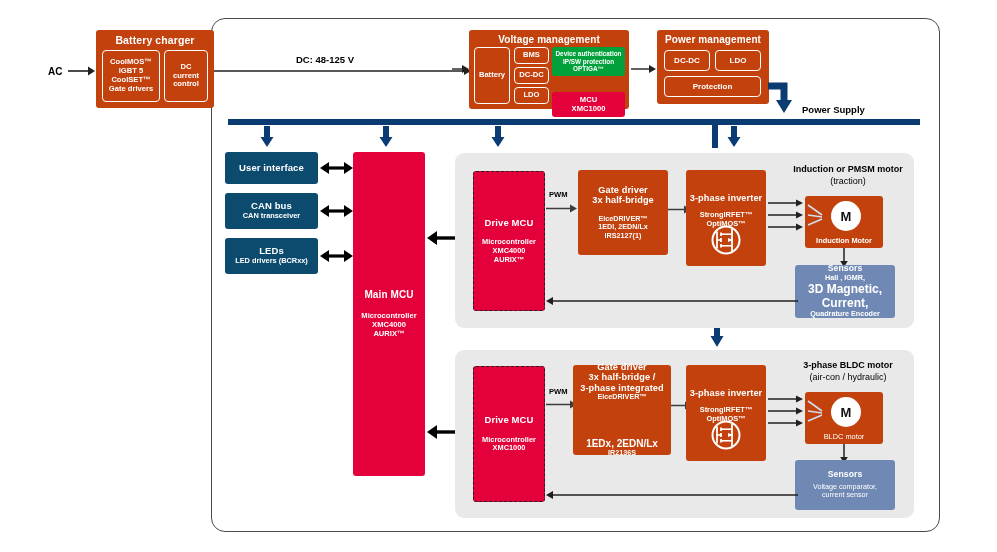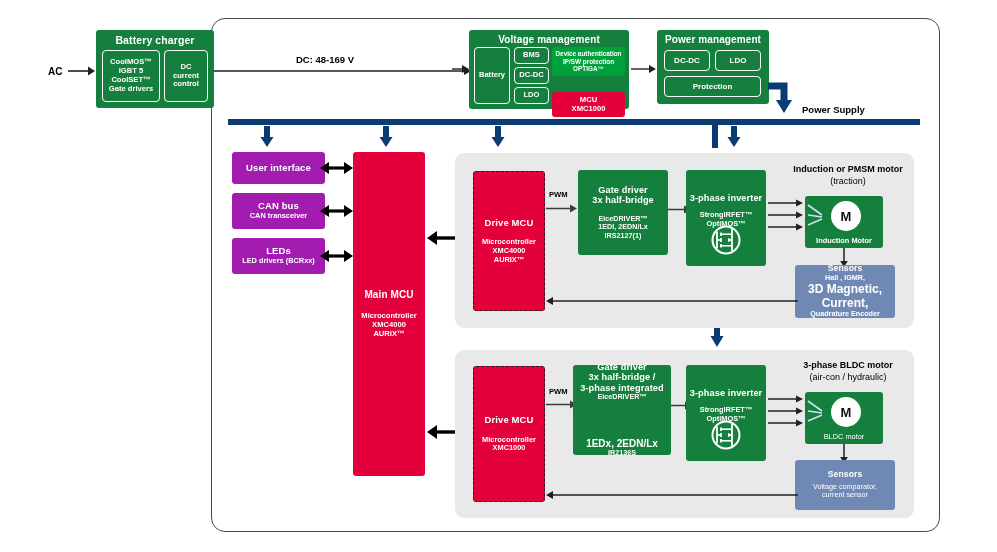--- a/index.html
+++ b/index.html
@@ -22,22 +22,22 @@
     border-radius:14px;
     background:transparent;
   }
 
   
   .box{
     display:flex;flex-direction:column;align-items:center;justify-content:flex-start;
     text-align:center;color:#ffffff;
     border-radius:3px;
   }
-  .navy{background:#15803d;}
-  .blue{background:#a21caf;margin-left:7px;}
+  .navy{background:#c2410c;}
+  .blue{background:#0c4a6e;}
   .red{background:#e4003a;}
   .green{background:#00a13a;}
   .slate{background:#7089b4;}
   .inner-outline{
     border:1.4px solid #ffffff;border-radius:4px;background:transparent;
     display:flex;align-items:center;justify-content:center;text-align:center;
     color:#ffffff;
   }
 
   .ttl{font-weight:bold;letter-spacing:.1px;line-height:1.12;}
@@ -87,21 +87,21 @@
     <div class="sub" style="font-size:7.6px;">IGBT 5</div>
     <div class="sub" style="font-size:7.6px;">CoolSET™</div>
     <div class="sub" style="font-size:7.6px;">Gate drivers</div>
   </div>
   <div class="abs inner-outline" style="left:164px;top:50px;width:44px;height:52px;flex-direction:column;">
     <div class="sub" style="font-size:7.6px;">DC</div>
     <div class="sub" style="font-size:7.6px;">current</div>
     <div class="sub" style="font-size:7.6px;">control</div>
   </div>
 
-  <div class="abs lbl" style="left:296px;top:54px;font-size:9.5px;">DC: 48-169 V</div>
+  <div class="abs lbl" style="left:296px;top:54px;font-size:9.5px;">DC: 48-125 V</div>
   <svg class="abs" style="left:214px;top:65px;width:258px;height:12px;">
     <line x1="0" y1="6" x2="250" y2="6" stroke="#231f20" stroke-width="1.3"></line>
     <polygon points="250,2 257,6 250,10" fill="#231f20"></polygon>
   </svg>
 
   <div class="abs box navy" style="left:469px;top:30px;width:160px;height:79px;">
     <div class="ttl" style="font-size:10px;margin-top:4px;">Voltage management</div>
   </div>
   <div class="abs inner-outline" style="left:474px;top:47px;width:36px;height:57px;">
     <div class="sub" style="font-size:7.6px;">Battery</div>

